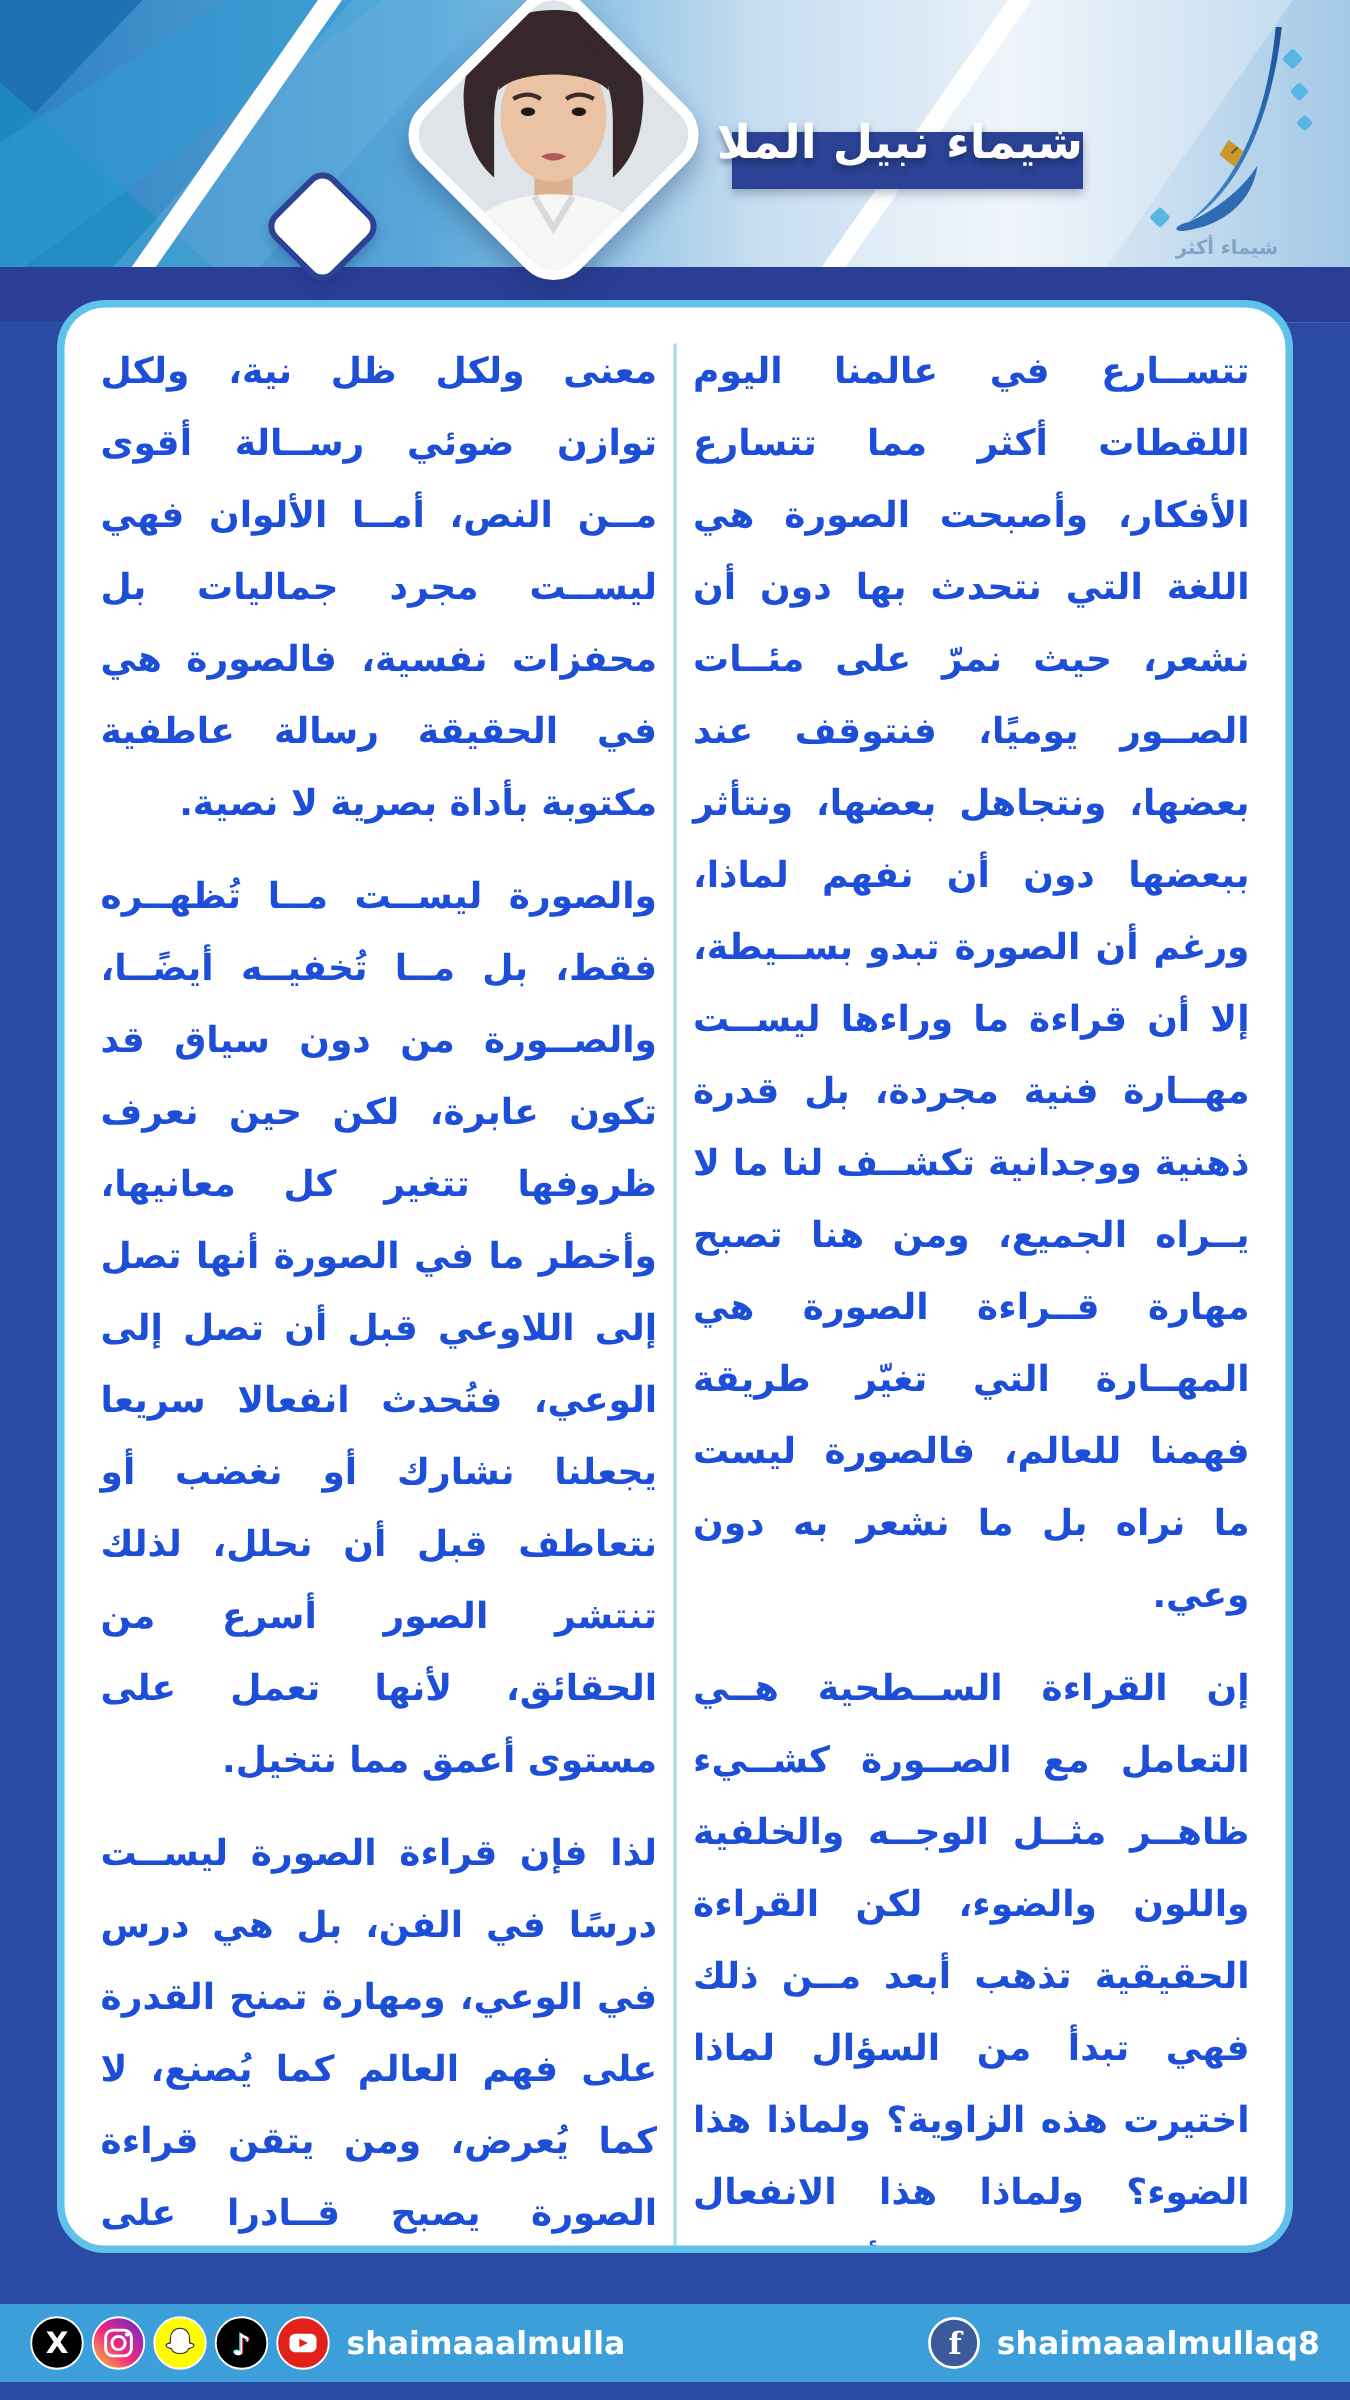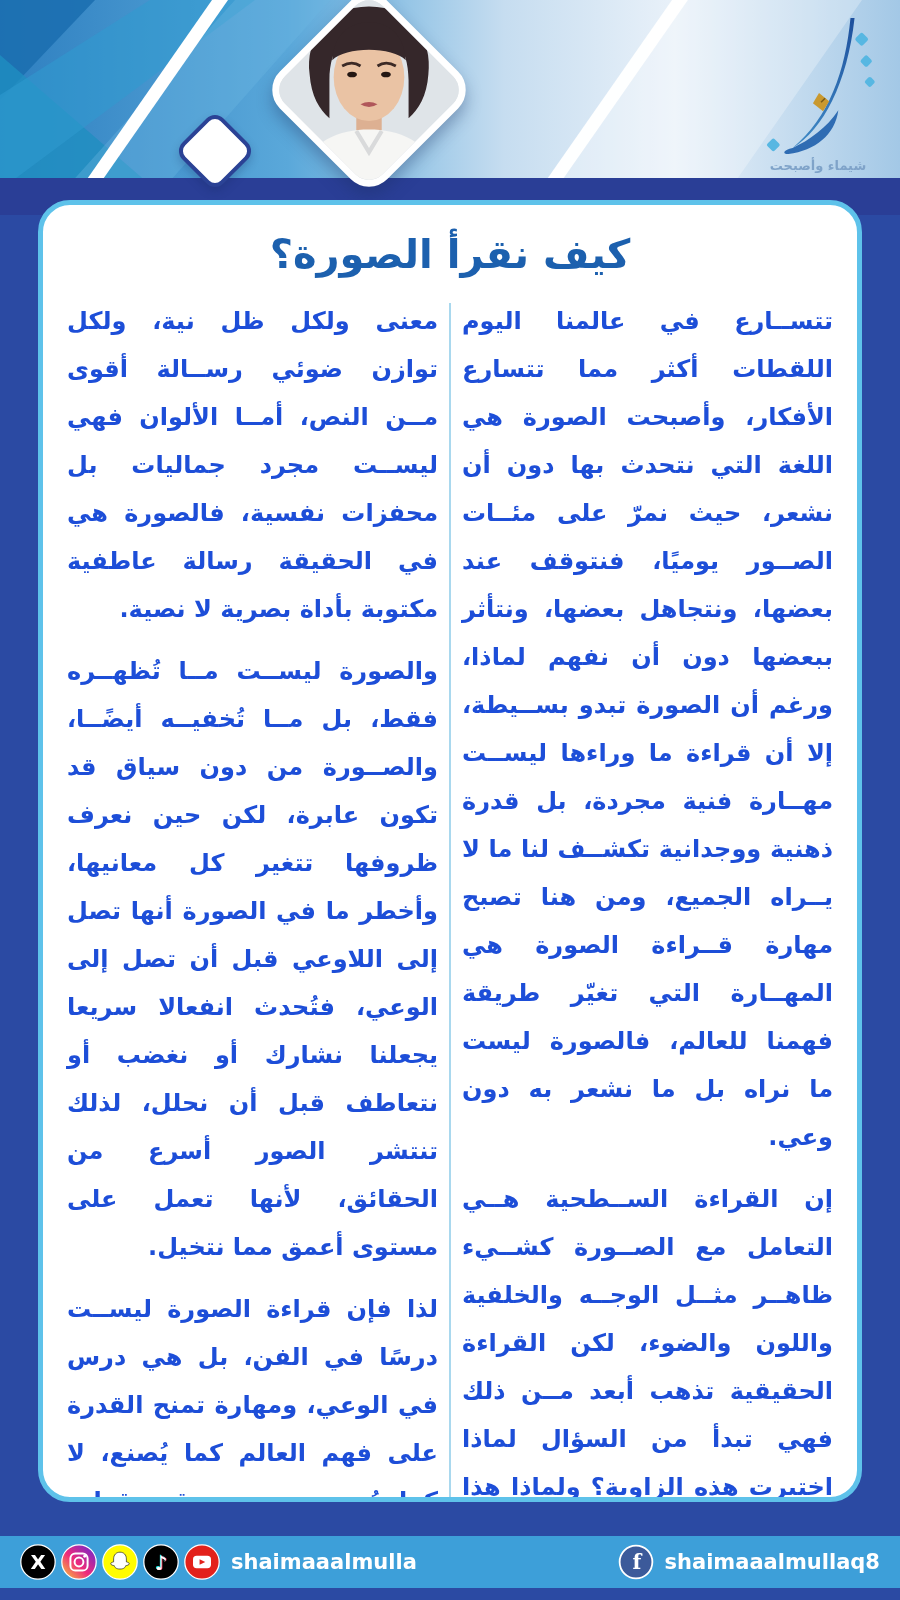--- a/index.html
+++ b/index.html
@@ -114,44 +114,46 @@
           <path d="M81 58 Q87 54 94 58" stroke="#3c2a26" stroke-width="2" fill="none"></path>
           <ellipse cx="63" cy="64" rx="3.4" ry="2" fill="#241713"></ellipse>
           <ellipse cx="87" cy="64" rx="3.4" ry="2" fill="#241713"></ellipse>
           <path d="M69 85 Q75 89 81 85 Q75 82 69 85 Z" fill="#b0575a"></path>
           <path d="M18 150 C28 112 52 103 75 103 C98 103 122 112 132 150 Z" fill="#f6f6f4"></path>
           <path d="M66 104 L75 119 L84 104" stroke="#d9dadb" stroke-width="3" fill="none"></path>
         </svg>
       </div>
     </div>
 
+    <div class="author-banner">
+      <span class="banner-text">شيماء نبيل الملا</span>
+    </div>
 
     <div class="brand-logo">
       <svg viewBox="0 0 130 140">
         <defs>
           <linearGradient id="lg" x1="0" y1="0" x2="0" y2="1">
             <stop offset="0" stop-color="#1d4f9c"></stop>
             <stop offset="1" stop-color="#3f8ac6"></stop>
           </linearGradient>
         </defs>
         <path d="M97 2 C92 54 76 100 40 130 C70 112 94 66 101 2 Z" fill="url(#lg)"></path>
         <path d="M40 130 C56 123 74 110 85 93 C82 117 62 133 36 136 C29 136 31 132 40 130 Z" fill="#2f6cb3"></path>
         <rect x="103" y="18" width="10" height="10" rx="2" transform="rotate(45 108 23)" fill="#57b7e2"></rect>
         <rect x="108" y="40" width="9" height="9" rx="2" transform="rotate(45 112.5 44.5)" fill="#57b7e2"></rect>
         <rect x="112" y="61" width="8" height="8" rx="2" transform="rotate(45 116 65)" fill="#57b7e2"></rect>
         <rect x="16" y="122" width="10" height="10" rx="2" transform="rotate(45 21 127)" fill="#57b7e2"></rect>
         <polygon points="66,76 76,84 70,94 60,86" fill="#c9992f"></polygon>
         <line x1="68" y1="85" x2="72" y2="81" stroke="#7a5a16" stroke-width="1.5"></line>
       </svg>
-      <div class="brand-wordmark">شيماء وأصبحت</div>
+      <div class="brand-wordmark">شيماء أكثر</div>
     </div>
   </div>
 
   <main class="card">
-    <h1 class="article-title">كيف نقرأ الصورة؟</h1>
     <div class="cols">
       <section class="col">
         <p>تتســارع في عالمنا اليوم اللقطات أكثر مما تتسارع الأفكار، وأصبحت الصورة هي اللغة التي نتحدث بها دون أن نشعر، حيث نمرّ على مئــات الصــور يوميًا، فنتوقف عند بعضها، ونتجاهل بعضها، ونتأثر ببعضها دون أن نفهم لماذا، ورغم أن الصورة تبدو بســيطة، إلا أن قراءة ما وراءها ليســت مهــارة فنية مجردة، بل قدرة ذهنية ووجدانية تكشــف لنا ما لا يــراه الجميع، ومن هنا تصبح مهارة قــراءة الصورة هي المهــارة التي تغيّر طريقة فهمنا للعالم، فالصورة ليست ما نراه بل ما نشعر به دون وعي.</p>
         <p>إن القراءة الســطحية هــي التعامل مع الصــورة كشــيء ظاهــر مثــل الوجــه والخلفية واللون والضوء، لكن القراءة الحقيقية تذهب أبعد مــن ذلك فهي تبدأ من السؤال لماذا اختيرت هذه الزاوية؟ ولماذا هذا الضوء؟ ولماذا هذا الانفعال تحديدا؟ عندها نفهم أن الصورة ليســت محايــدة، بــل مصممــة لتقود الشــعور بطريقة محــددة، فحين تلتقــط الصورة من زاوية معينة فإنها تتبع هندسة غير مرئيــة تصنع الانطباع الأول الذي يعلق في أذهاننا، وكذلــك الضوء فلكل ضوء</p>
       </section>
       <div class="col-divider"></div>
       <section class="col">
         <p>معنى ولكل ظل نية، ولكل توازن ضوئي رســالة أقوى مــن النص، أمــا الألوان فهي ليســت مجرد جماليات بل محفزات نفسية، فالصورة هي في الحقيقة رسالة عاطفية مكتوبة بأداة بصرية لا نصية.</p>
         <p>والصورة ليســت مــا تُظهــره فقط، بل مــا تُخفيــه أيضًــا، والصــورة من دون سياق قد تكون عابرة، لكن حين نعرف ظروفها تتغير كل معانيها، وأخطر ما في الصورة أنها تصل إلى اللاوعي قبل أن تصل إلى الوعي، فتُحدث انفعالا سريعا يجعلنا نشارك أو نغضب أو نتعاطف قبل أن نحلل، لذلك تنتشر الصور أسرع من الحقائق، لأنها تعمل على مستوى أعمق مما نتخيل.</p>
         <p>لذا فإن قراءة الصورة ليســت درسًا في الفن، بل هي درس في الوعي، ومهارة تمنح القدرة على فهم العالم كما يُصنع، لا كما يُعرض، ومن يتقن قراءة الصورة يصبح قــادرا على كشــف النوايا خلف اللقطــة، ويفهم كيــف تتحــرك الهبّات، وكيف يُقــاد الرأي العــام، ولماذا يكون لمشــهد واحد قدرة على إشــعال موجة تعاطف أو غضب أو إلهام.</p>

